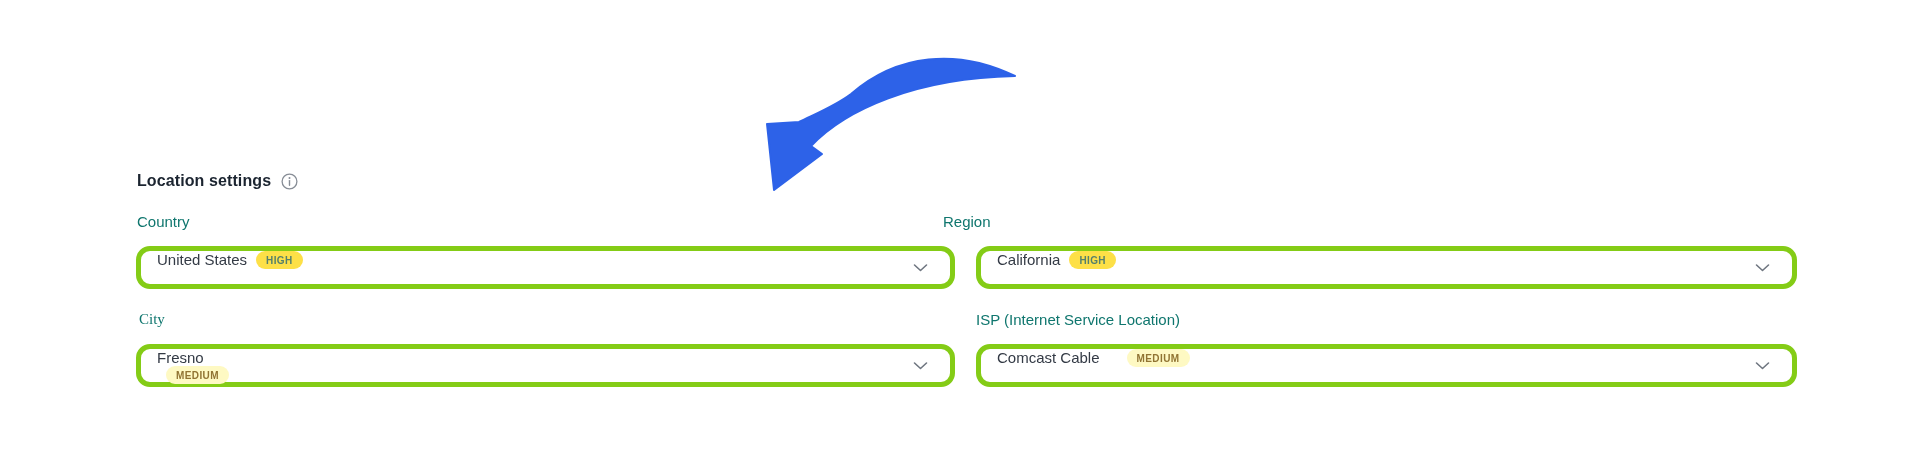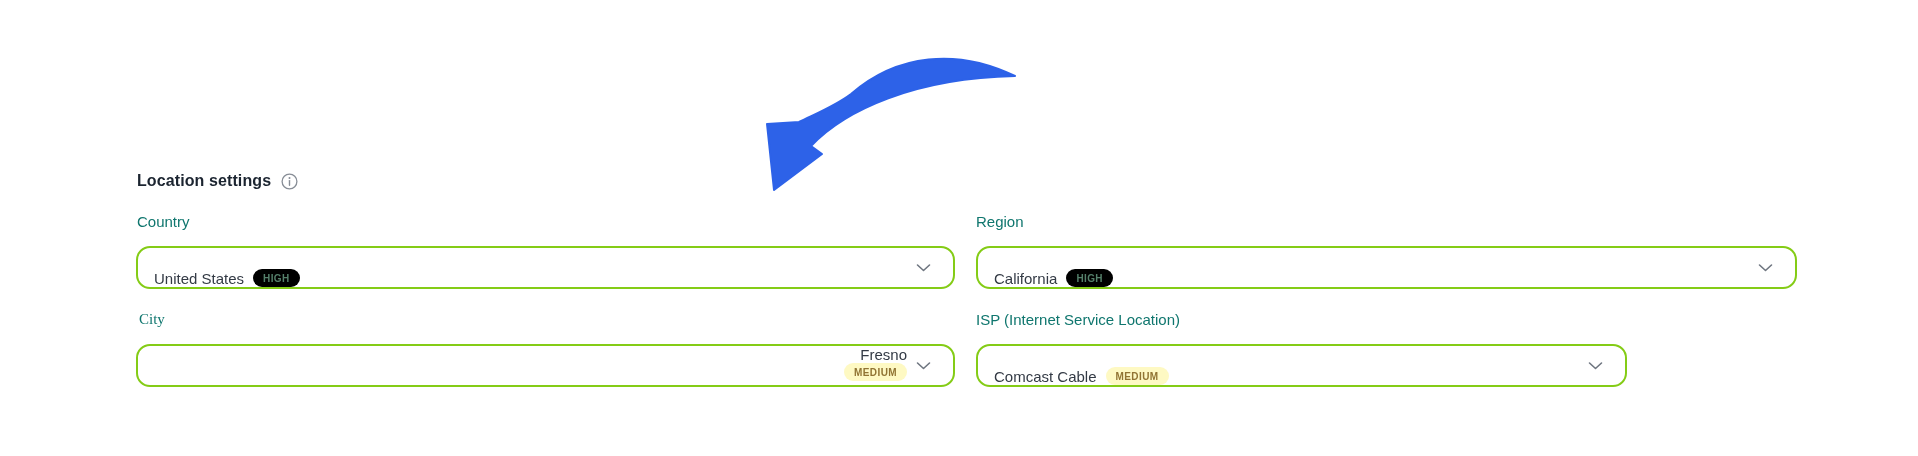--- a/index.html
+++ b/index.html
@@ -28,56 +28,56 @@
   .info-icon { display: inline-flex; cursor: pointer; }
   .info-icon svg { display: block; }
 
   .field-label {
     position: absolute;
     font-size: 15px;
     color: #0f766e;
     white-space: nowrap;
   }
   .lbl-country { left: 137px; top: 213px; }
-  .lbl-region  { left: 976px; top: 213px; }
+  .lbl-region  { left: 943px; top: 213px; }
   .lbl-city    { left: 139px; top: 311px; font-family: Liberation Serif, serif; }
   .lbl-isp     { left: 976px; top: 311px; }
 
   .select {
     position: absolute;
     height: 43px;
     background: #ffffff;
-    border: 2px solid #84cc16;
+    border: 5px solid #84cc16;
     border-radius: 14px;
     box-sizing: border-box;
     display: flex;
-    align-items: flex-end;
+    align-items: flex-start;
     padding: 0 46px 0 16px;
     cursor: pointer;
   }
   .sel-country { left: 136px; top: 246px; width: 819px; }
   .sel-region  { left: 976px; top: 246px; width: 821px; }
   .sel-city    { left: 136px; top: 344px; width: 819px; flex-direction: column; }
-  .sel-isp     { left: 976px; top: 344px; width: 651px; }
+  .sel-isp     { left: 976px; top: 344px; width: 821px; gap: 18px; }
 
   .value {
     font-size: 15px;
     color: #333a45;
     white-space: nowrap;
   }
   .badge {
     margin-left: 9px;
     font-size: 10px;
     font-weight: bold;
     letter-spacing: 0.4px;
     padding: 4px 10px 3px 10px;
     border-radius: 10px;
     white-space: nowrap;
   }
-  .badge.high   { background: #000000; color: #55806b; }
+  .badge.high   { background: #fde047; color: #55806b; }
   .badge.medium { background: #fef9c3; color: #917433; }
 
   .chevron {
     position: absolute;
     right: 22px;
     top: 50%;
     transform: translateY(-50%);
     display: inline-flex;
   }
 

